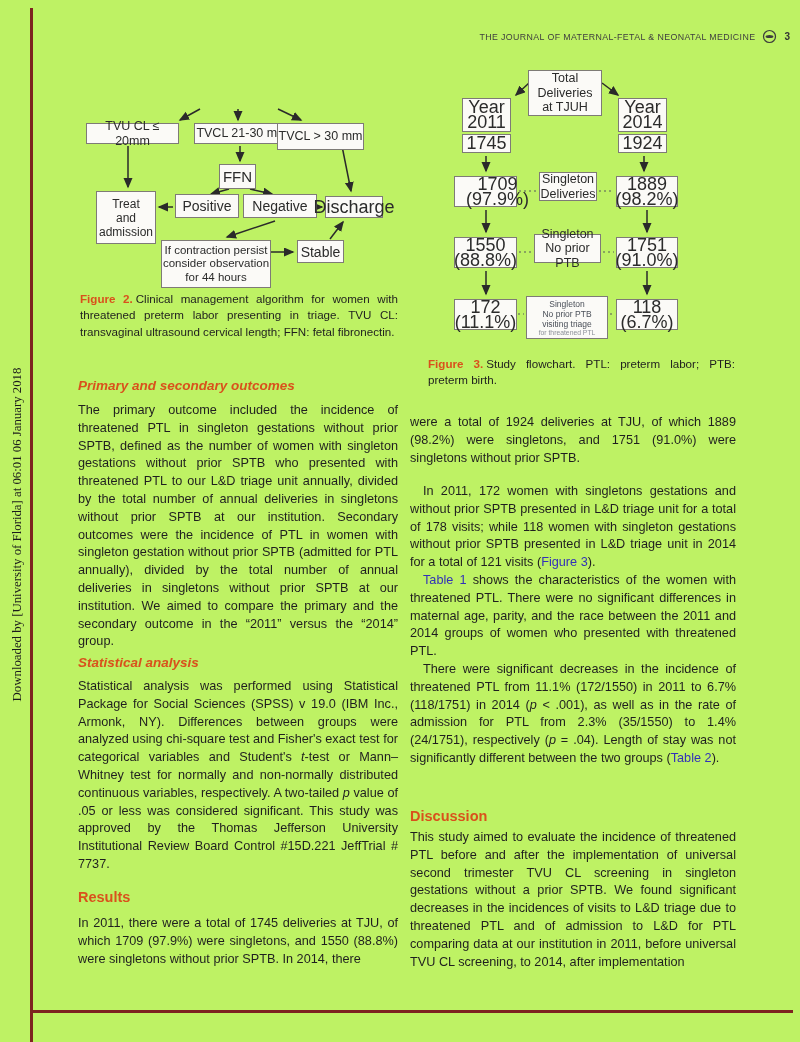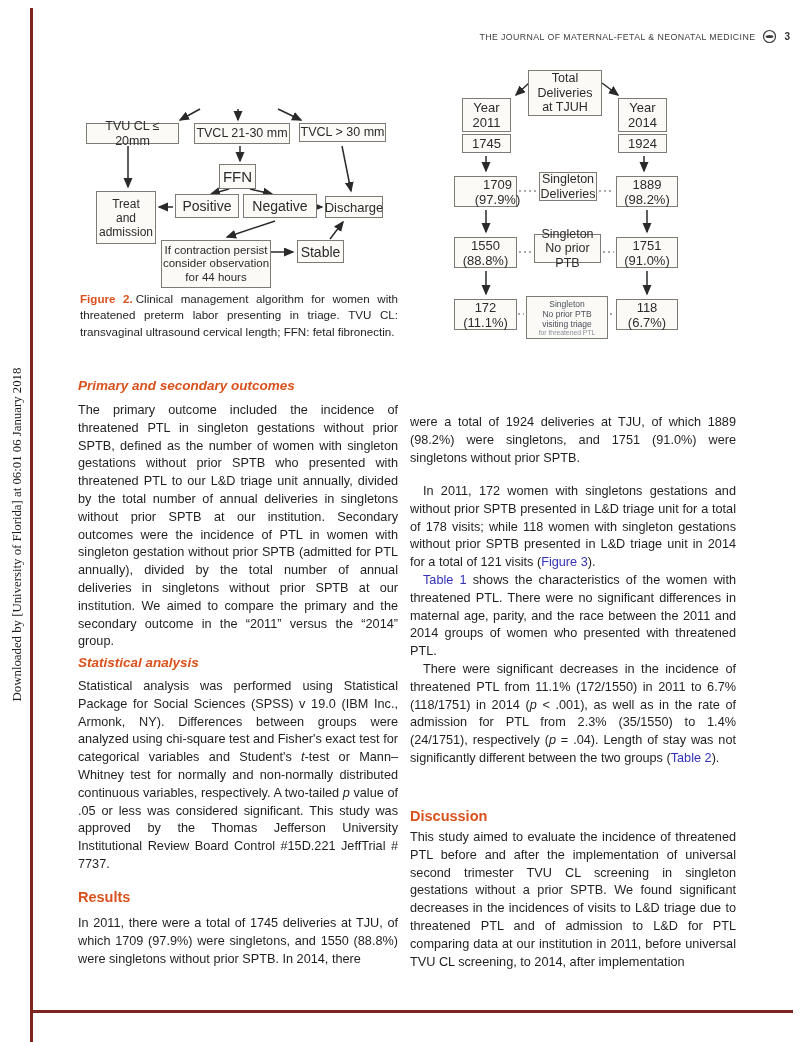--- a/index.html
+++ b/index.html
@@ -1,16 +1,16 @@
 <!DOCTYPE html>
 <html><head>
 <meta charset="utf-8">
 <style>
   html,body{margin:0;padding:0;background:#e9e8e6;}
-  .page{position:relative;width:800px;height:1042px;background:#ffffff;
+  .page{position:relative;width:800px;height:1042px;background:#bef264;
         font-family:"Liberation Sans",sans-serif;overflow:hidden;}
 
   
   .border-left{position:absolute;left:30px;top:8px;width:3px;height:1034px;background:#7d2420;}
   .border-bottom{position:absolute;left:30px;top:1010px;width:763px;height:3px;background:#7d2420;}
 
   
   .running-head{position:absolute;top:29px;left:0;right:10px;display:flex;justify-content:flex-end;align-items:center;gap:7px;}
   .journal-name{font-size:8.8px;letter-spacing:.4px;color:#3e3e3e;}
   .page-number{font-size:10px;color:#333;font-weight:600;}
@@ -22,21 +22,21 @@
 
   
   .flowchart{position:absolute;}
   .fc-svg{position:absolute;left:0;top:0;}
   .fc-box{position:absolute;border:1.4px solid #7e7b76;background:#fbfaf7;box-sizing:border-box;
       display:flex;flex-direction:column;align-items:center;justify-content:center;
       text-align:center;white-space:pre-line;color:#2b2b2b;}
   .fs11{font-size:11.5px;line-height:13.5px;}
   .fs12{font-size:12px;line-height:14px;}
   .fs125{font-size:12.5px;line-height:14.5px;}
-  .fs13{font-size:13px;line-height:15px;}
+  .fs13{font-size:18px;line-height:15px;}
   .fs14{font-size:14px;line-height:16px;}
   .fs15{font-size:15px;line-height:16px;}
   .tiny-label{font-size:8.5px;line-height:10px;color:#4a4f58;}
   .tiny-sub{font-size:6.8px;line-height:8px;color:#8b8f98;}
 
   
   .caption{position:absolute;font-size:11.6px;line-height:16.4px;color:#1e1e1e;text-align:justify;}
   .cap-label{color:#d9511c;font-weight:bold;margin-right:3px;}
 
   
@@ -84,21 +84,21 @@
         <line x1="170" y1="121" x2="192" y2="126" marker-end="url(#arr2)"></line>
         <line x1="93" y1="139" x2="79" y2="139" marker-end="url(#arr2)"></line>
         <line x1="238" y1="139" x2="242" y2="139" marker-end="url(#arr2)"></line>
         <line x1="195" y1="153" x2="147" y2="169" marker-end="url(#arr2)"></line>
         <line x1="191" y1="184" x2="213" y2="184" marker-end="url(#arr2)"></line>
         <line x1="250" y1="171" x2="263" y2="154" marker-end="url(#arr2)"></line>
       </g>
     </svg>
     <div class="fc-box fs125" style="left:6px;top:55px;width:93px;height:21px;">TVU CL ≤ 20mm</div>
     <div class="fc-box fs125" style="left:114px;top:55px;width:96px;height:21px;">TVCL 21-30 mm</div>
-    <div class="fc-box fs125" style="left:219px;top:55px;width:87px;height:19px;">TVCL &gt; 30 mm</div>
+    <div class="fc-box fs125" style="left:197px;top:55px;width:87px;height:27px;">TVCL &gt; 30 mm</div>
     <div class="fc-box fs15" style="left:139px;top:96px;width:37px;height:25px;">FFN</div>
     <div class="fc-box fs12" style="left:16px;top:123px;width:60px;height:53px;">Treat
 and
 admission</div>
     <div class="fc-box fs14" style="left:95px;top:126px;width:64px;height:24px;">Positive</div>
     <div class="fc-box fs14" style="left:163px;top:126px;width:74px;height:24px;">Negative</div>
     <div class="fc-box fs13" style="left:245px;top:128px;width:58px;height:22px;">Discharge</div>
     <div class="fc-box fs11" style="left:81px;top:172px;width:110px;height:48px;">If contraction persist
 consider observation
 for 44 hours</div>
@@ -161,20 +161,23 @@
     <div class="fc-box" style="left:98px;top:228px;width:82px;height:43px;">
       <span class="tiny-label" style="white-space:pre-line;">Singleton
 No prior PTB
 visiting triage</span>
       <span class="tiny-sub">for threatened PTL</span>
     </div>
     <div class="fc-box fs13" style="left:188px;top:231px;width:62px;height:31px;">118
 (6.7%)</div>
   </div>
 
+  <div class="caption" style="left:428px;top:356px;width:307px;">
+    <span class="cap-label">Figure 3.</span><span>Study flowchart. PTL: preterm labor; PTB: preterm birth.</span>
+  </div>
 
   <div class="sub-head" style="left:78px;top:378px;">Primary and secondary outcomes</div>
   <div class="para" style="left:78px;top:402px;width:320px;"><span>The primary outcome included the incidence of threatened PTL in singleton gestations without prior SPTB, defined as the number of women with singleton gestations without prior SPTB who presented with threatened PTL to our L&amp;D triage unit annually, divided by the total number of annual deliveries in singletons without prior SPTB at our institution. Secondary outcomes were the incidence of PTL in women with singleton gestation without prior SPTB (admitted for PTL annually), divided by the total number of annual deliveries in singletons without prior SPTB at our institution. We aimed to compare the primary and the secondary outcome in the “2011” versus the “2014” group.</span></div>
 
   <div class="sub-head" style="left:78px;top:655px;">Statistical analysis</div>
   <div class="para" style="left:78px;top:678px;width:320px;"><span>Statistical analysis was performed using Statistical Package for Social Sciences (SPSS) v 19.0 (IBM Inc., Armonk, NY). Differences between groups were analyzed using chi-square test and Fisher's exact test for categorical variables and Student's </span><span class="seg-italic">t</span><span>-test or Mann–Whitney test for normally and non-normally distributed continuous variables, respectively. A two-tailed </span><span class="seg-italic">p</span><span> value of .05 or less was considered significant. This study was approved by the Thomas Jefferson University Institutional Review Board Control #15D.221 JeffTrial # 7737.</span></div>
 
   <div class="sec-head" style="left:78px;top:889px;">Results</div>
   <div class="para" style="left:78px;top:915px;width:320px;"><span>In 2011, there were a total of 1745 deliveries at TJU, of which 1709 (97.9%) were singletons, and 1550 (88.8%) were singletons without prior SPTB. In 2014, there</span></div>
 

